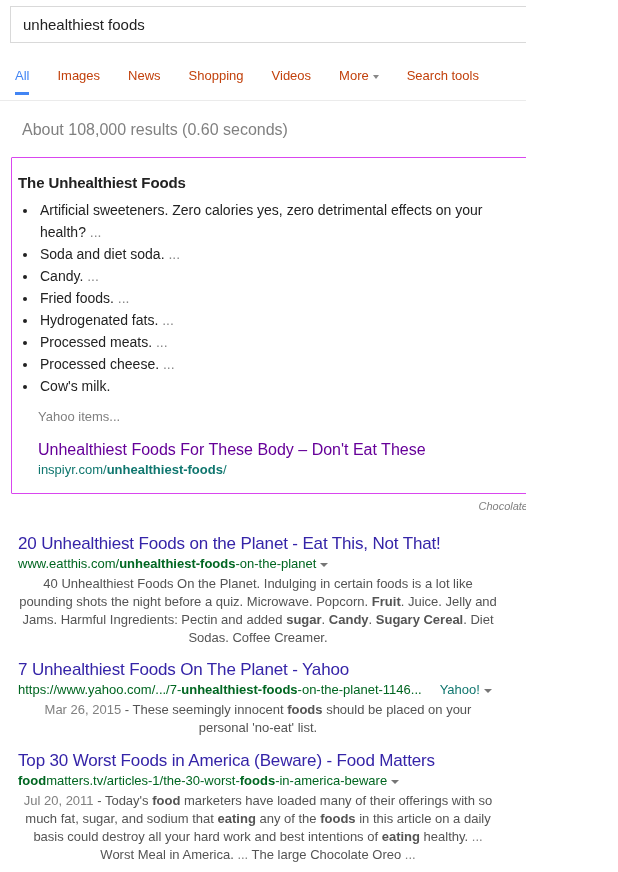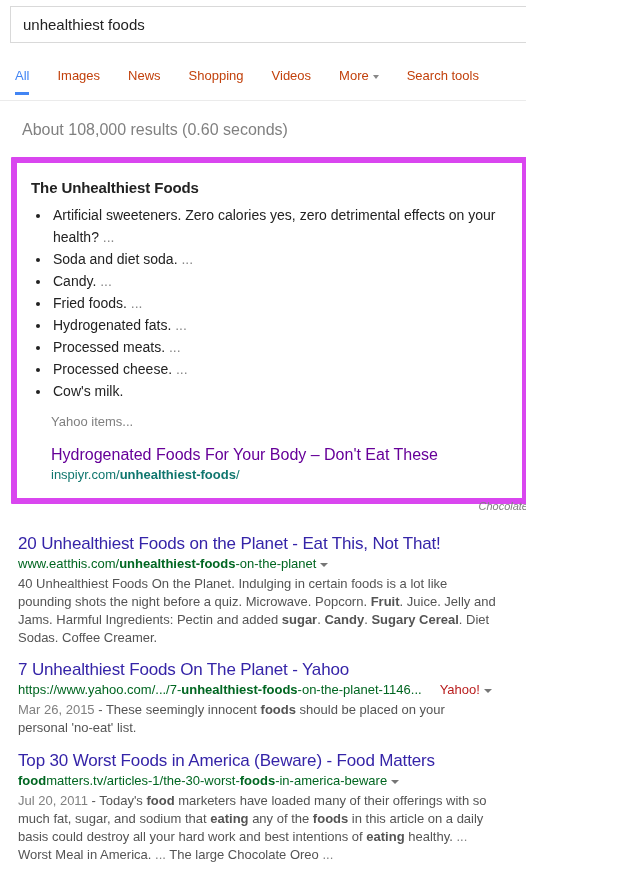--- a/index.html
+++ b/index.html
@@ -76,24 +76,24 @@
   
   .result-stats {
     position: absolute; left: 22px; top: 121px;
     font-size: 16px; color: #808080;
   }
 
   
   .snippet-card {
     position: absolute; left: 11px; top: 157px;
     width: 517px;
-    border: 6px solid #d946ef;
+    border: 1px solid #d946ef;
     background: #fff;
     border-radius: 1px;
-    padding: 16px 18px 14px 14px;
+    padding: 16px 18px 14px 6px;
   }
   .snippet-title {
     font-size: 15px; font-weight: bold; color: #222;
     margin: 0 0 9px 0; letter-spacing: -0.1px;
   }
   .snippet-list {
     margin: 0 0 0 0; padding: 0 0 0 20px;
     list-style: disc;
   }
   .snippet-list li {
@@ -137,25 +137,26 @@
   .url-caret {
     display: inline-block;
     width: 0; height: 0; margin-left: 4px;
     border-left: 4px solid transparent;
     border-right: 4px solid transparent;
     border-top: 4.5px solid #767676;
     vertical-align: middle;
     cursor: pointer;
   }
   .site-label {
-    color: #b91c1c; margin-left: 18px; font-size: 13px;
+    color: #0f766e; margin-left: 18px; font-size: 13px;
   }
   .result-snippet {
     font-size: 13px; line-height: 18px; color: #545454;
     margin-top: 2px;
+    text-align: center;
   }
   .result-snippet b { font-weight: bold; color: #545454; }
   .result-snippet .date { color: #808080; }
   .result-snippet .ell { color: #808080; }
 </style>
 </head>
 <body>
 
 <div class="page">
 
@@ -191,21 +192,21 @@
         <li><span>Soda and diet soda.</span><span class="ell"> ...</span></li>
         <li><span>Candy.</span><span class="ell"> ...</span></li>
         <li><span>Fried foods.</span><span class="ell"> ...</span></li>
         <li><span>Hydrogenated fats.</span><span class="ell"> ...</span></li>
         <li><span>Processed meats.</span><span class="ell"> ...</span></li>
         <li><span>Processed cheese.</span><span class="ell"> ...</span></li>
         <li><span>Cow's milk.</span></li>
       </ul>
     <div class="more-items">Yahoo items...</div>
     <div class="snippet-link-block">
-      <a class="snippet-link">Hydrogenated Foods For Your Body – Don't Eat These</a>
+      <a class="snippet-link">Unhealthiest Foods For These Body – Don't Eat These</a>
       <div class="snippet-url">
         <span>inspiyr.com/</span><b>unhealthiest-foods</b><span>/</span>
       </div>
     </div>
   </div>
   <div class="feedback">Chocolate</div>
 
   <div id="results-container">
       <div class="result" style="top: 533px;">
         <a class="result-title">20 Unhealthiest Foods on the Planet - Eat This, Not That!</a>

